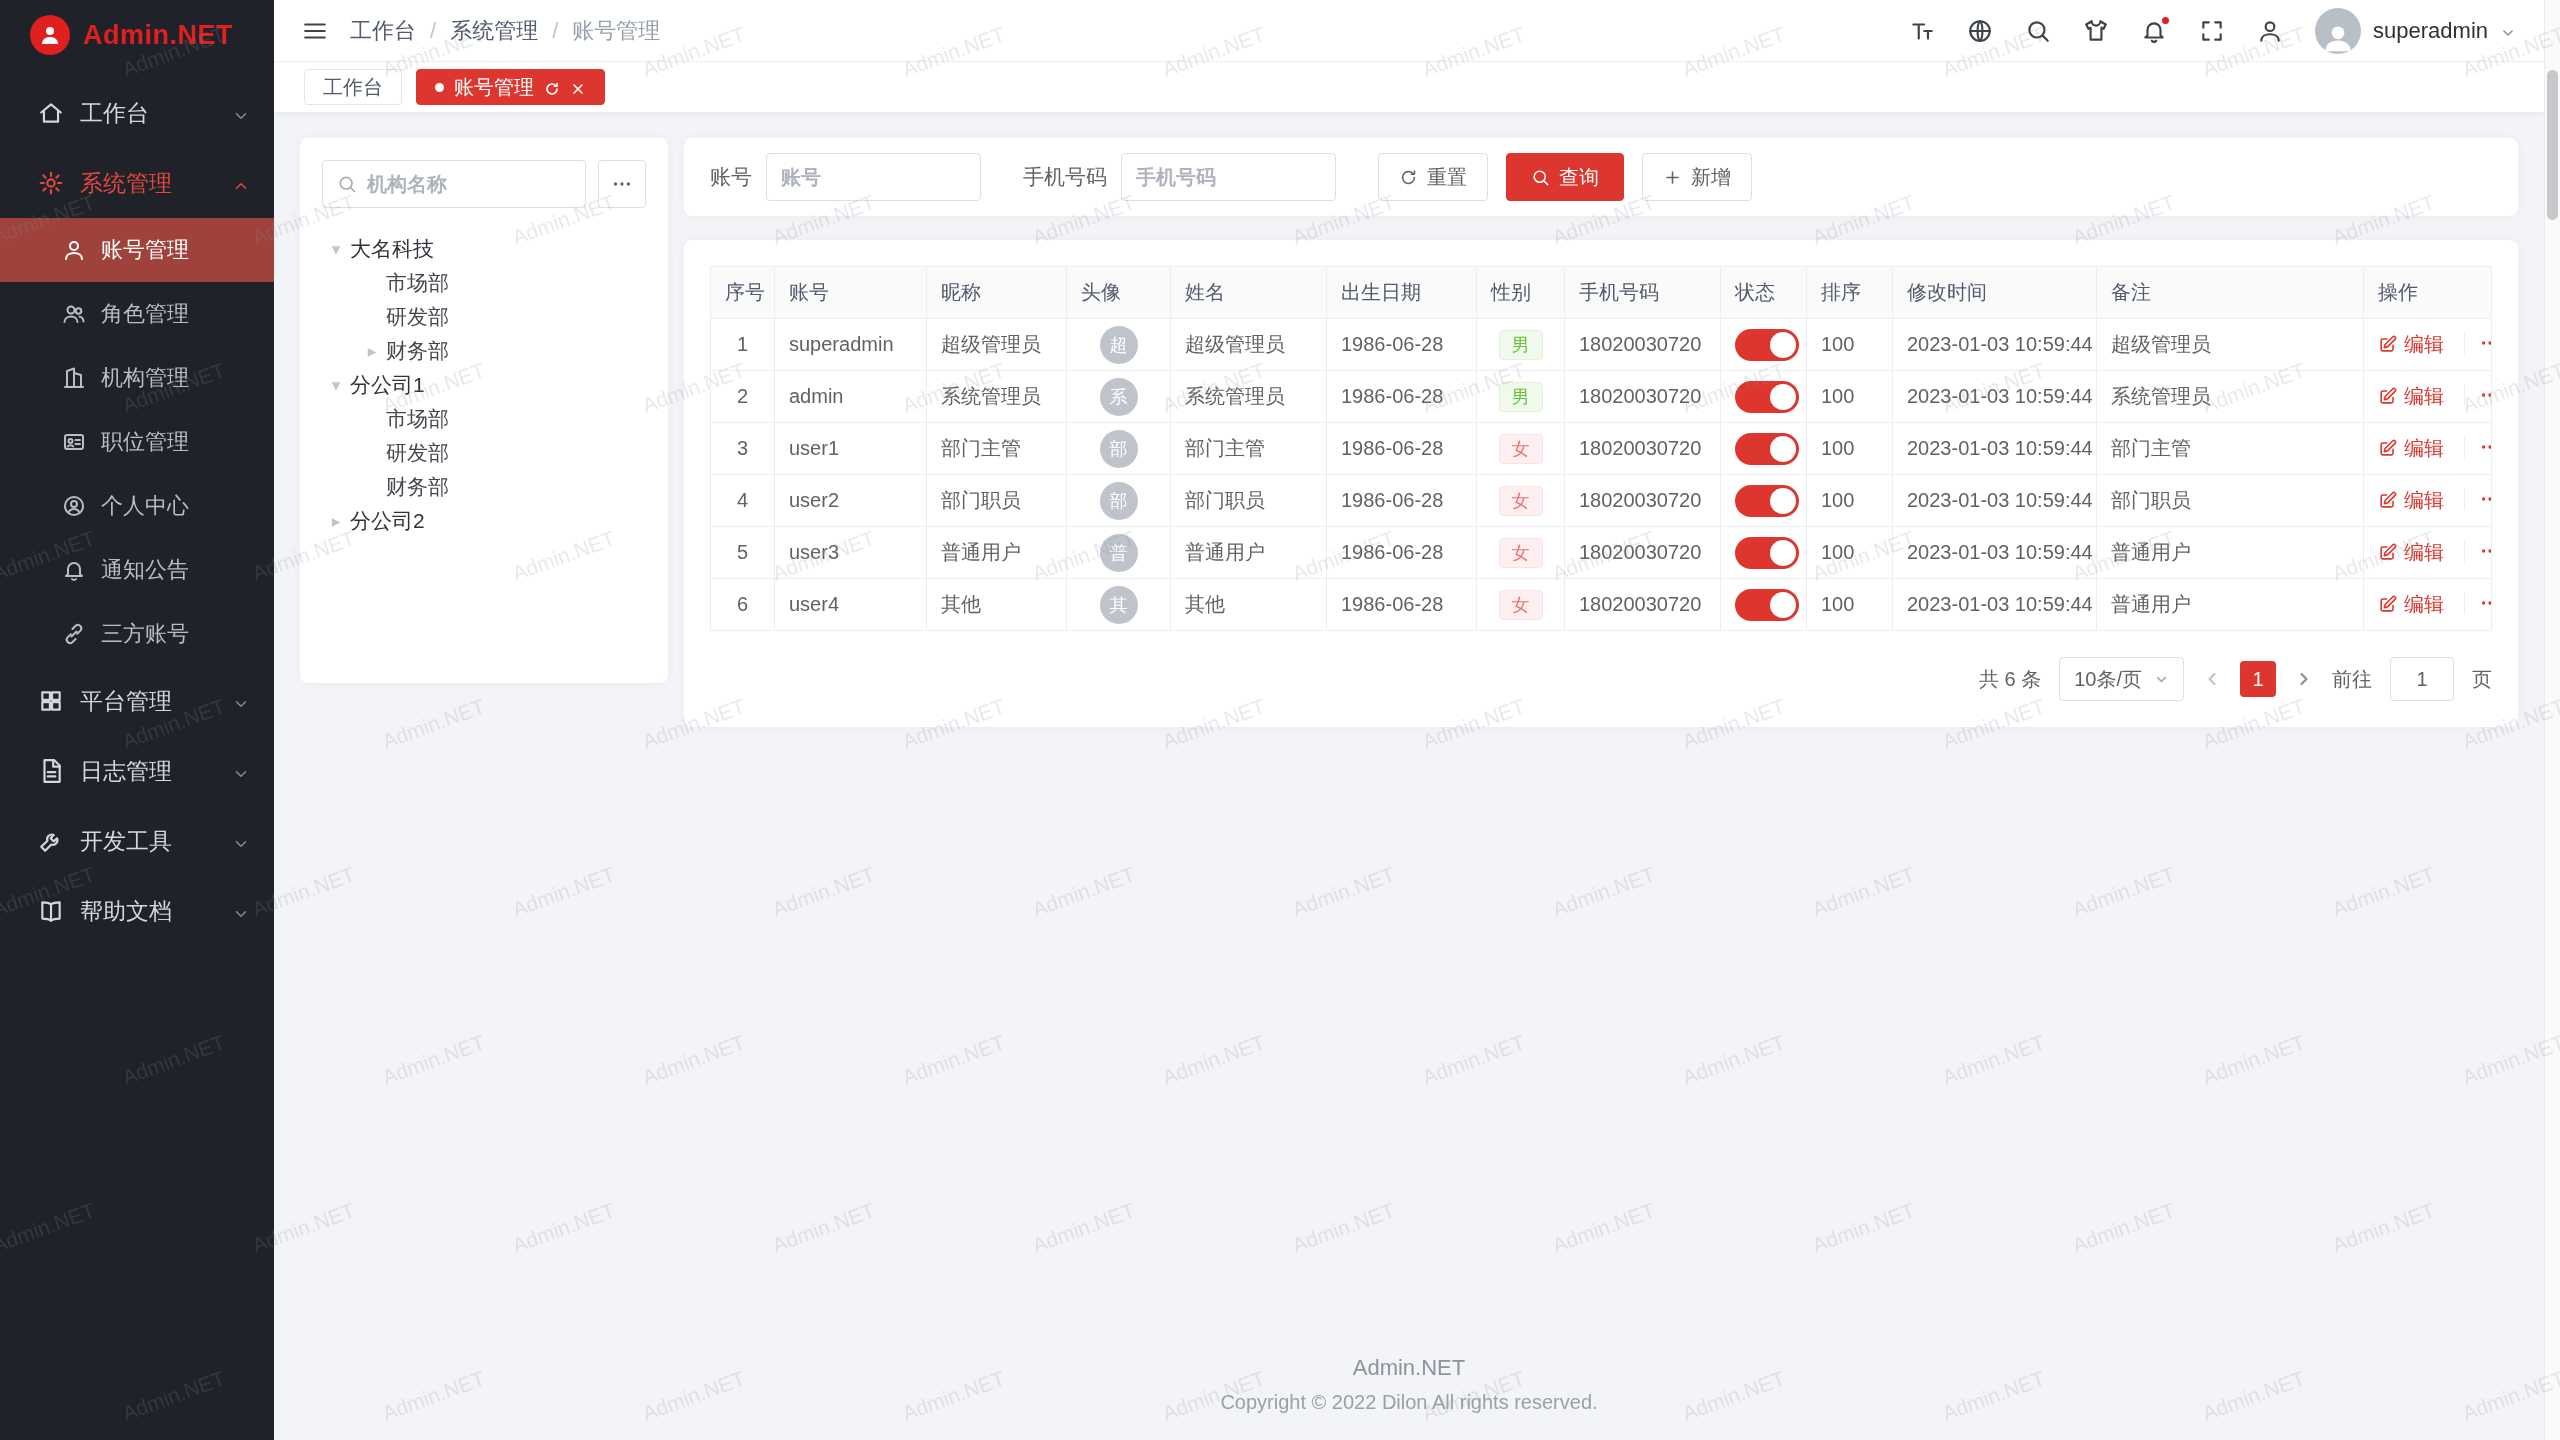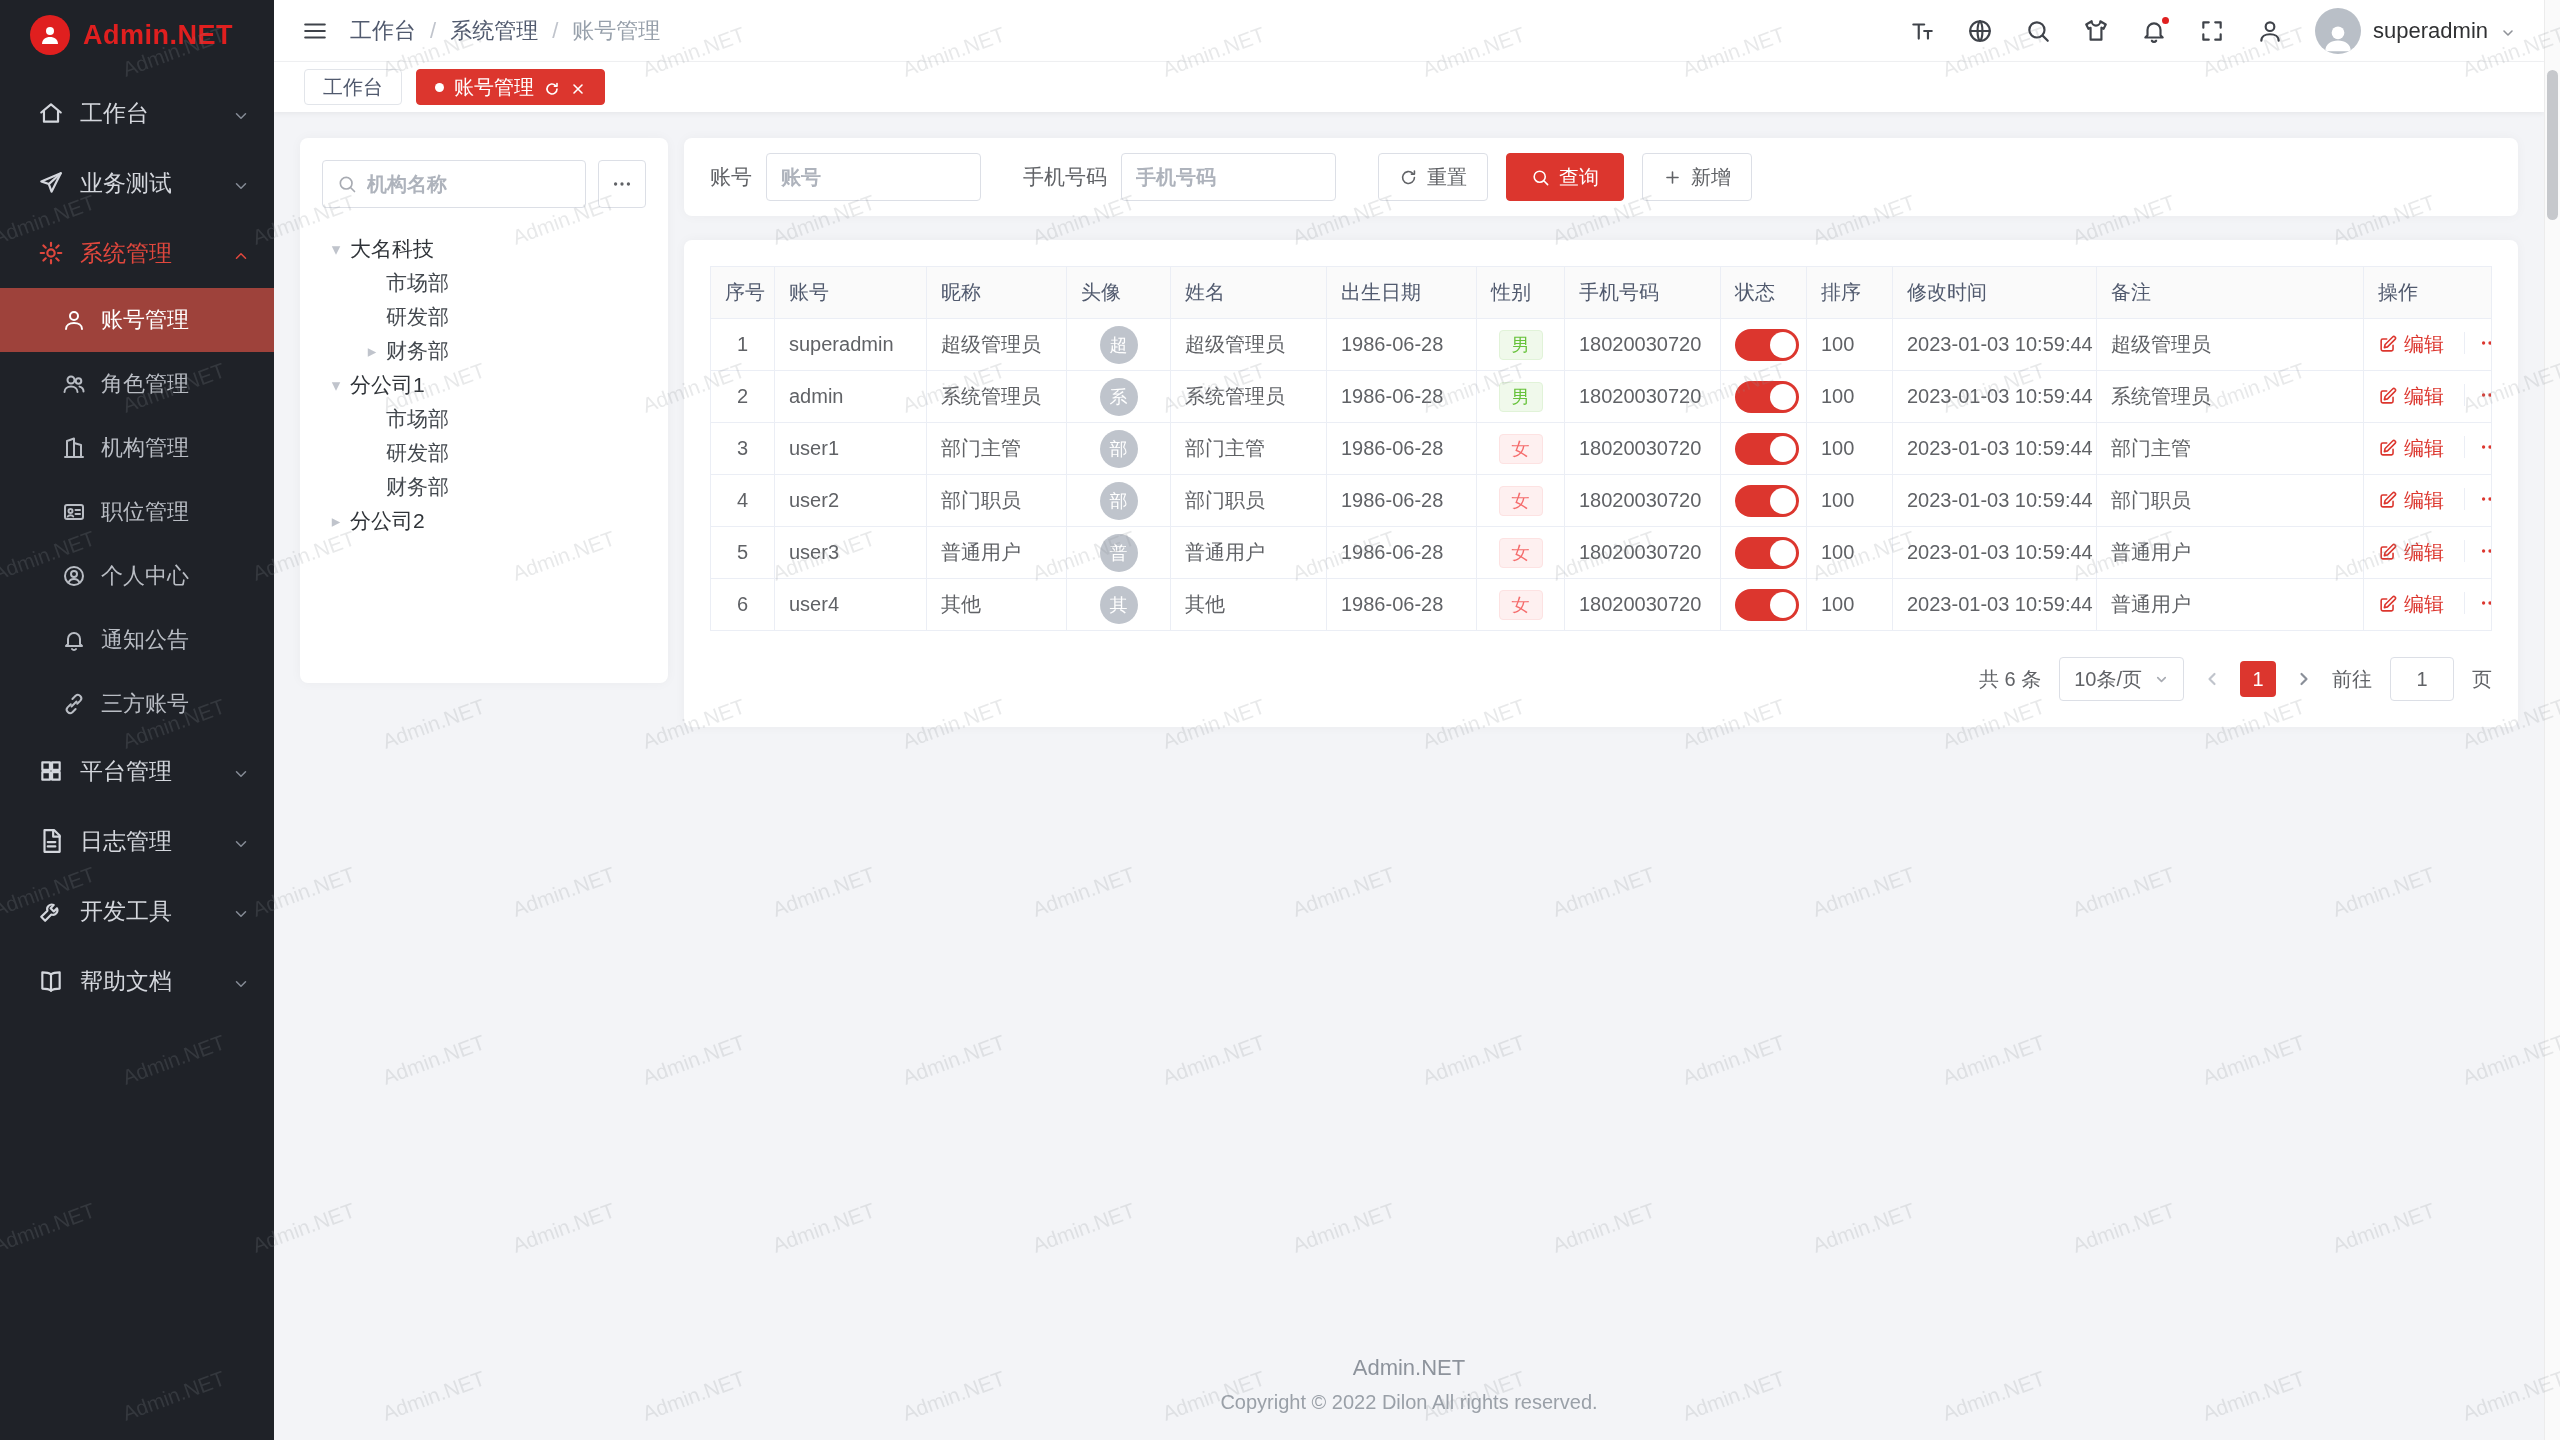--- a/index.html
+++ b/index.html
@@ -155,30 +155,20 @@
         <span class="mi"><svg viewBox="0 0 24 24" fill="none" stroke="currentColor" stroke-width="2" stroke-linecap="round" stroke-linejoin="round">
               <path d="M3 11.5 12 4l9 7.5"></path>
               <path d="M5.5 10.5V20h13v-9.5"></path>
             </svg></span>
         <span class="mi-label">工作台</span>
         <span class="chev"><svg viewBox="0 0 24 24" fill="none" stroke="currentColor" stroke-width="2" stroke-linecap="round" stroke-linejoin="round">
               <path d="M6 9l6 6 6-6"></path>
             </svg></span>
       </div>
 
-      <div class="menu-item">
-        <span class="mi"><svg viewBox="0 0 24 24" fill="none" stroke="currentColor" stroke-width="2" stroke-linecap="round" stroke-linejoin="round">
-              <path d="M21 3 3 10.5l7 2.5 2.5 7z"></path>
-              <path d="M21 3 10 13"></path>
-            </svg></span>
-        <span class="mi-label">业务测试</span>
-        <span class="chev"><svg viewBox="0 0 24 24" fill="none" stroke="currentColor" stroke-width="2" stroke-linecap="round" stroke-linejoin="round">
-              <path d="M6 9l6 6 6-6"></path>
-            </svg></span>
-      </div>
 
       <div class="menu-item parent-open">
         <span class="mi"><svg viewBox="0 0 24 24" fill="none" stroke="currentColor" stroke-width="2" stroke-linecap="round" stroke-linejoin="round">
               <circle cx="12" cy="12" r="3.4"></circle>
               <path d="M12 2.5v3M12 18.5v3M2.5 12h3M18.5 12h3M5 5l2.1 2.1M16.9 16.9 19 19M19 5l-2.1 2.1M7.1 16.9 5 19"></path>
             </svg></span>
         <span class="mi-label">系统管理</span>
         <span class="chev"><svg viewBox="0 0 24 24" fill="none" stroke="currentColor" stroke-width="2" stroke-linecap="round" stroke-linejoin="round">
               <path d="M6 15l6-6 6 6"></path>
             </svg></span>

